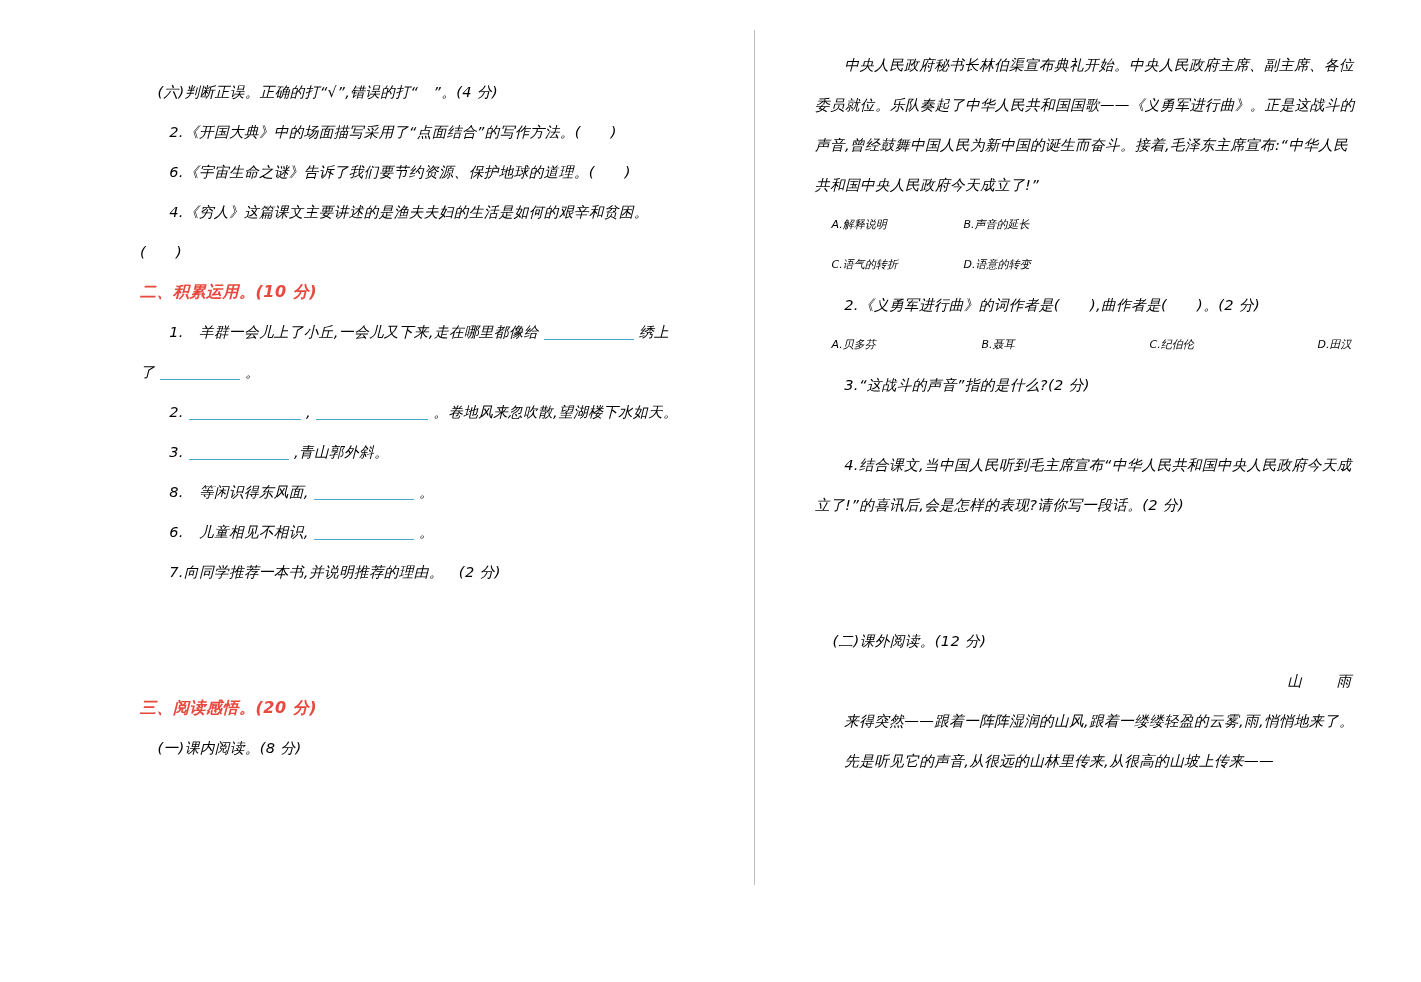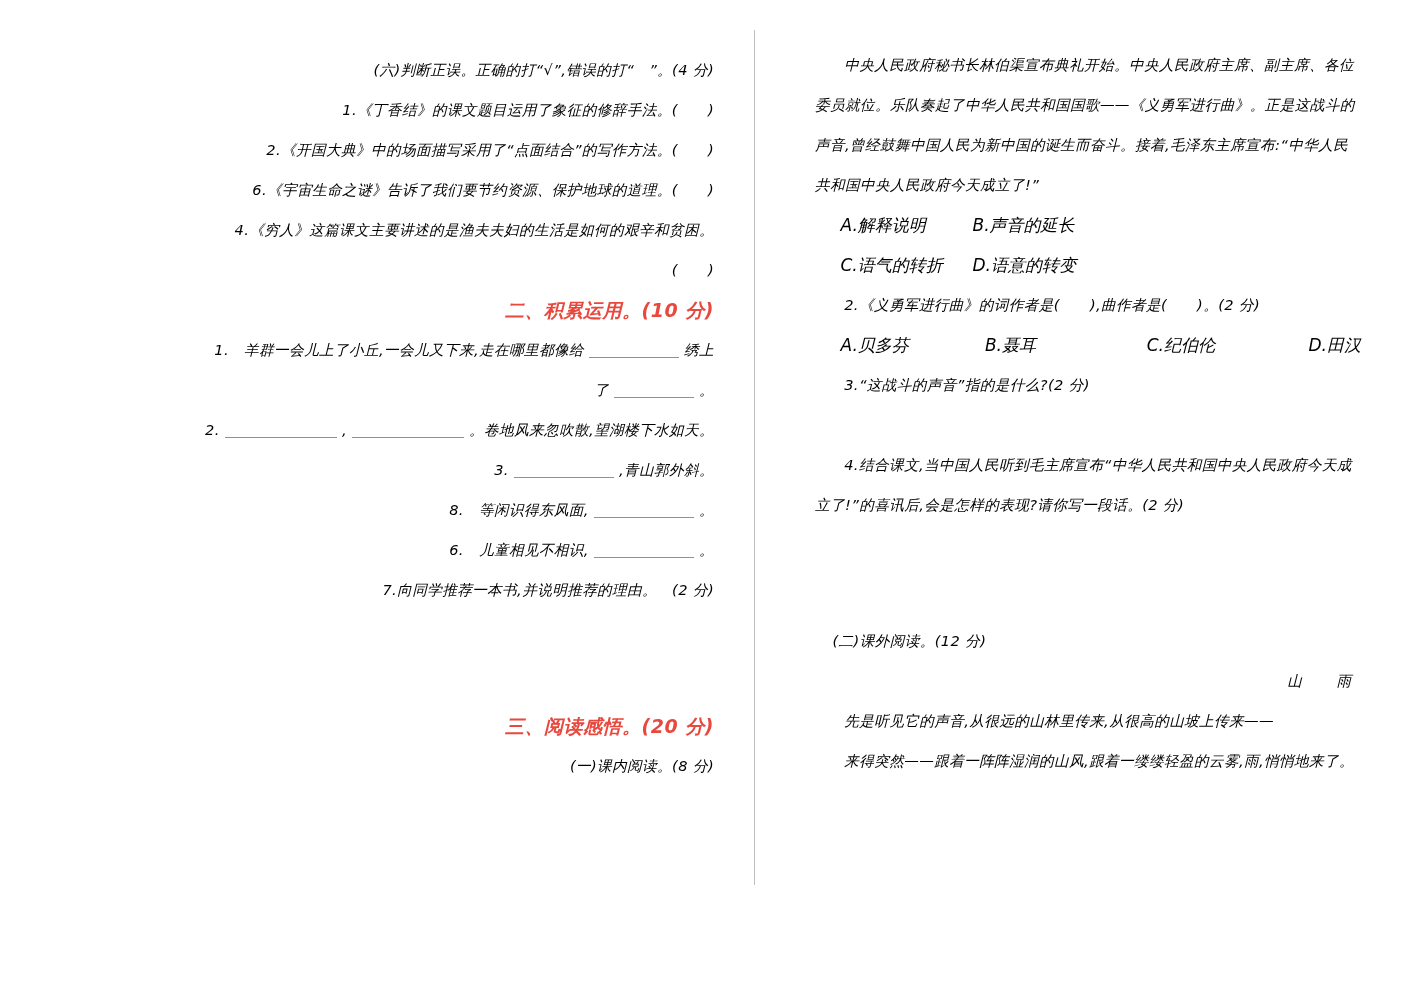--- a/index.html
+++ b/index.html
@@ -28,60 +28,59 @@
   }
   .col {
     position: absolute;
     top: 0;
     box-sizing: border-box;
     font-style: italic;
   }
   .col-left {
     left: 0;
     width: 754px;
-    padding: 50px 40px 0 140px;
-    text-align: right;
+    padding: 72px 40px 0 140px;
   }
   .col-right {
     left: 755px;
     width: 666px;
     padding: 45px 60px 0 60px;
   }
   p {
     margin: 0;
     font-size: 14.6px;
     line-height: 40px;
     letter-spacing: 0.4px;
   }
   .indent {
     text-indent: 2em;
   }
   .indent1 {
     text-indent: 1.2em;
   }
   .section-head {
     color: #e8493f;
-    font-size: 19px;
+    font-size: 16px;
     line-height: 40px;
     font-weight: bold;
     letter-spacing: 0.5px;
   }
   .blank {
     display: inline-block;
     border-bottom: 1px solid #4aa8c8;
     height: 17px;
     vertical-align: -3px;
   }
   .b-80 { width: 80px; }
   .b-90 { width: 90px; }
   .b-100 { width: 100px; }
   .b-110 { width: 112px; }
   .opts {
     display: flex;
-    font-size: 17px;
+    font-size: 11px;
     line-height: 40px;
     padding-left: 1.5em;
   }
   .opts span { white-space: nowrap; }
   .opt-a { width: 132px; }
   .opt-b { width: 150px; }
   .opt-c { width: 168px; }
   .spacer-md { height: 40px; }
   .spacer-xl { height: 96px; }
   .title-center {
@@ -96,21 +95,20 @@
 <body>
 
 <div class="page">
 
   <div class="divider"></div>
 
   <div class="col col-left">
 
     <p class="indent1">(六)判断正误。正确的打“√”,错误的打“　”。(4 分)</p>
 
-    <p class="indent">1.《丁香结》的课文题目运用了象征的修辞手法。(　　)</p>
     <p class="indent">2.《开国大典》中的场面描写采用了“点面结合”的写作方法。(　　)</p>
     <p class="indent">6.《宇宙生命之谜》告诉了我们要节约资源、保护地球的道理。(　　)</p>
     <p class="indent">4.《穷人》这篇课文主要讲述的是渔夫夫妇的生活是如何的艰辛和贫困。</p>
     <p>(　　)</p>
 
     <p class="section-head">二、积累运用。(10 分)</p>
 
     <p class="indent">
       <span>1.　羊群一会儿上了小丘,一会儿又下来,走在哪里都像给</span>
       <span class="blank b-90"></span>
@@ -185,19 +183,19 @@
     <div class="spacer-md"></div>
 
     <p class="indent">4.结合课文,当中国人民听到毛主席宣布“中华人民共和国中央人民政府今天成立了!”的喜讯后,会是怎样的表现?请你写一段话。(2 分)</p>
 
     <div class="spacer-xl"></div>
 
     <p class="indent1">(二)课外阅读。(12 分)</p>
 
     <p class="title-center">山　雨</p>
 
+    <p class="indent">来得突然——跟着一阵阵湿润的山风,跟着一缕缕轻盈的云雾,雨,悄悄地来了。</p>
+
     <p class="indent">先是听见它的声音,从很远的山林里传来,从很高的山坡上传来——</p>
 
-    <p class="indent">来得突然——跟着一阵阵湿润的山风,跟着一缕缕轻盈的云雾,雨,悄悄地来了。</p>
-
   </div>
 
 </div>
 
 </body></html>

